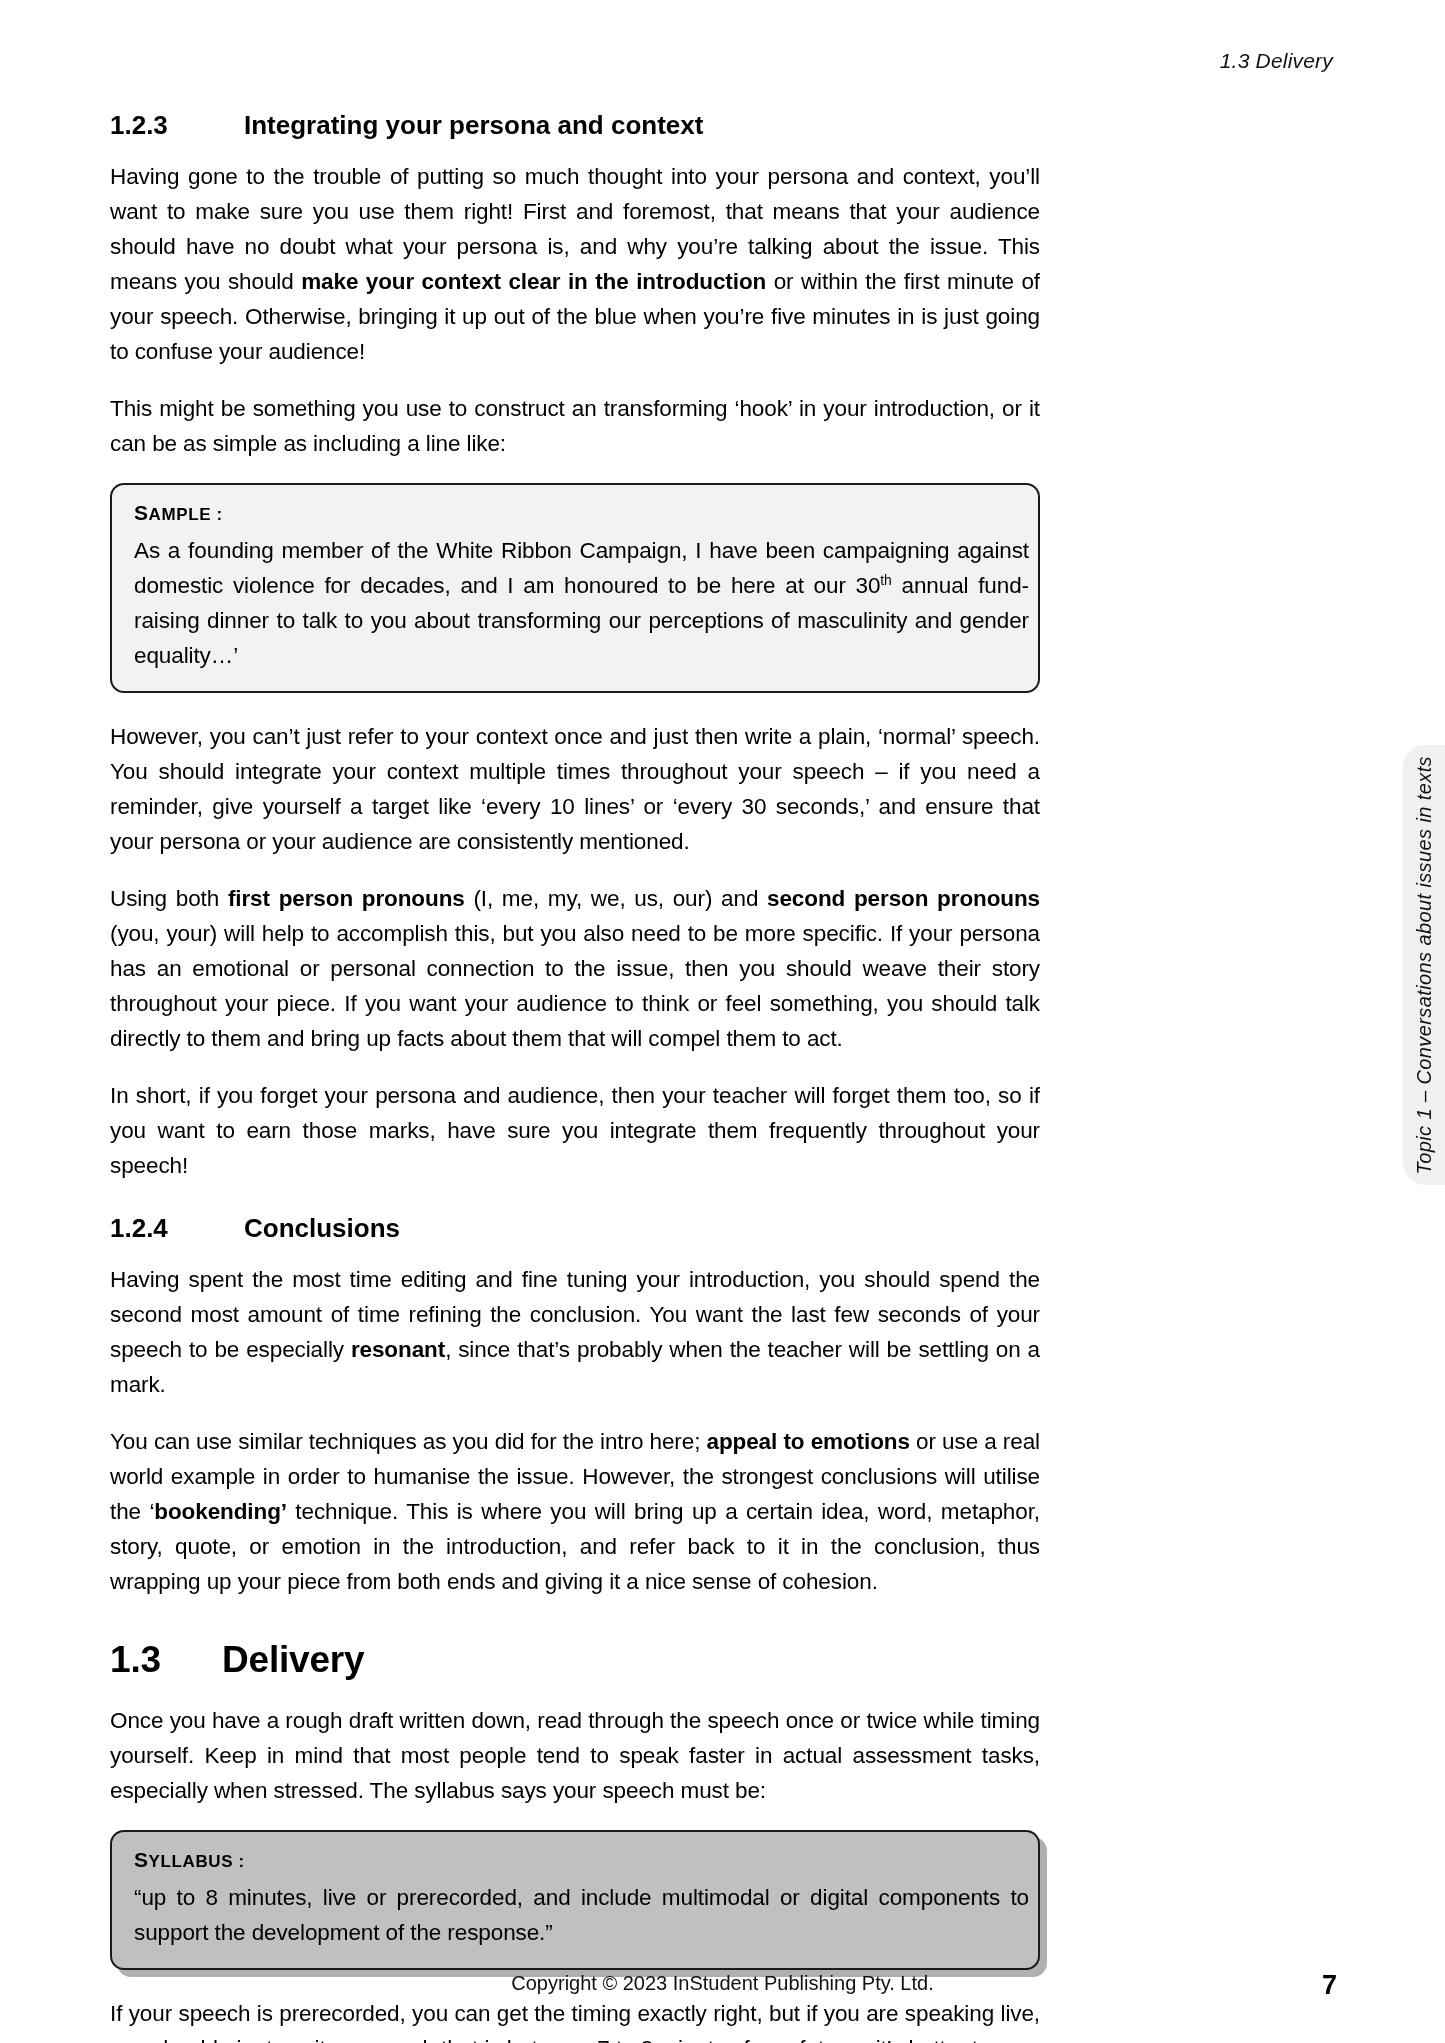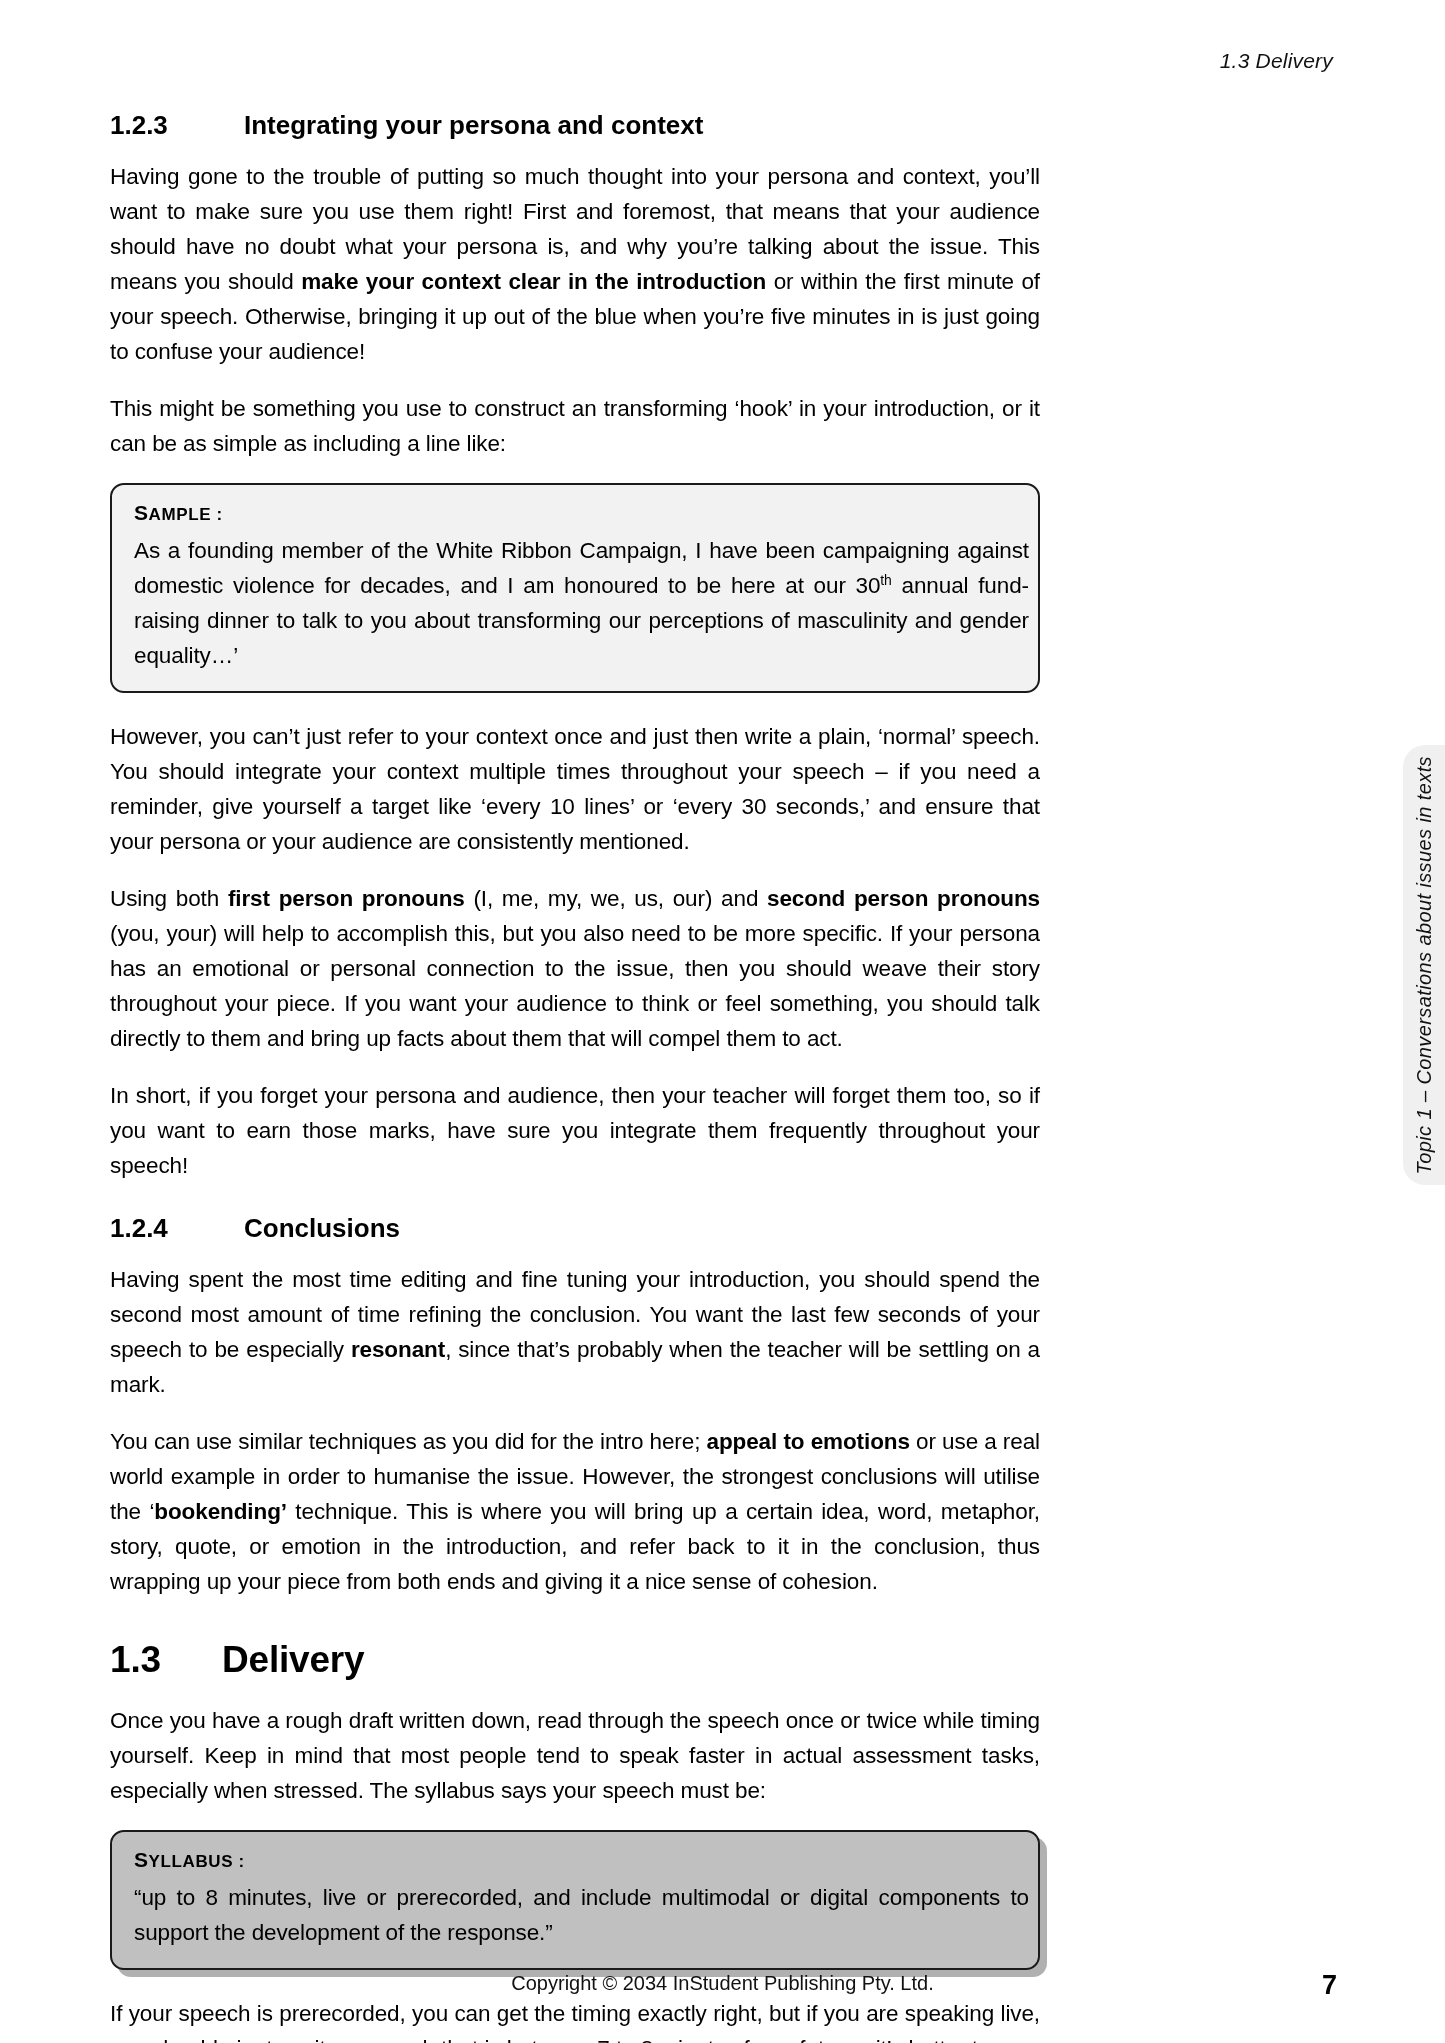--- a/index.html
+++ b/index.html
@@ -203,16 +203,16 @@
     </div>
 
     <p class="body">If your speech is prerecorded, you can get the timing exactly right, but if you are speaking live, you should aim to write a speech that is between 7 to 8 minutes for safety, as it’s better to go a little bit over time because you have so much to say than to only speak for 4 minutes because you weren’t prepared with enough content.</p>
 
   </div>
 
   <div class="side-tab">
     <span class="tab-text">Topic 1 – Conversations about issues in texts</span>
   </div>
 
-  <div class="footer-copy">Copyright © 2034 InStudent Publishing Pty. Ltd.</div>
+  <div class="footer-copy">Copyright © 2023 InStudent Publishing Pty. Ltd.</div>
   <div class="footer-page">7</div>
 
 </div>
 
 </body></html>

